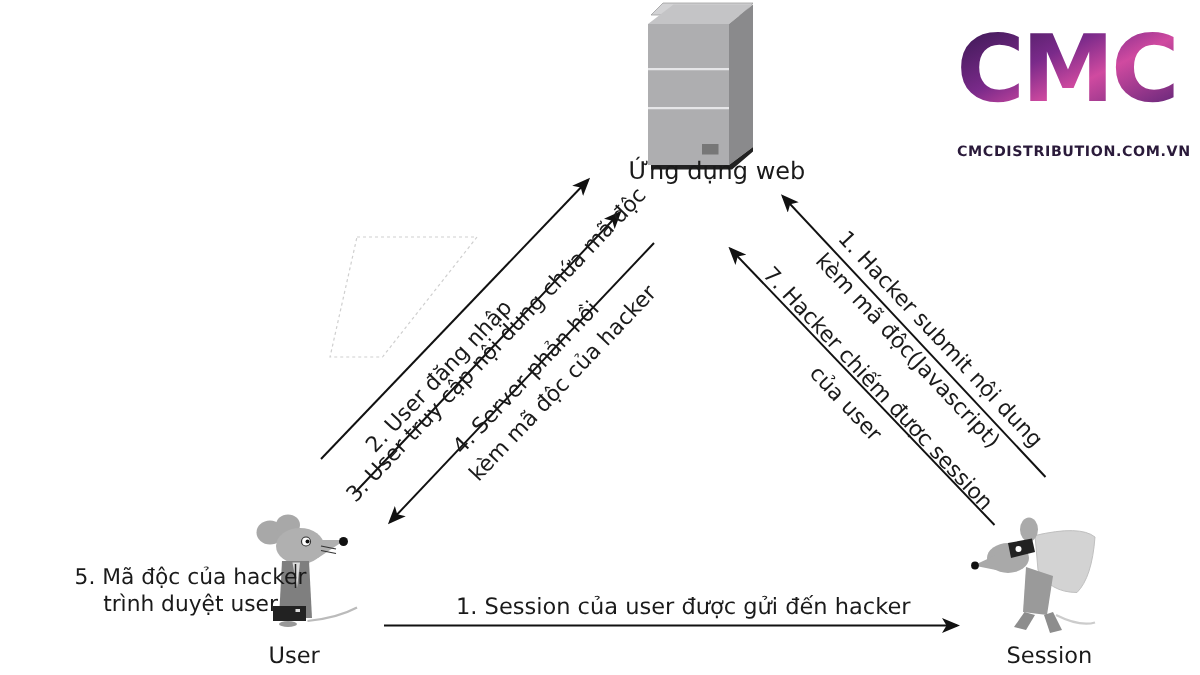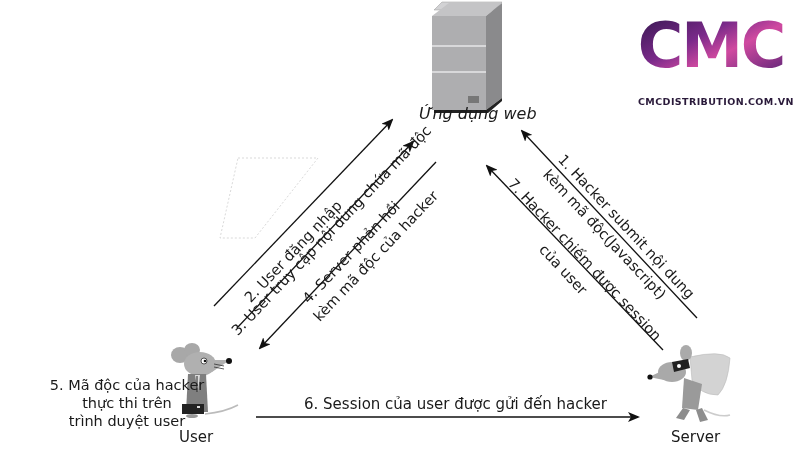--- a/index.html
+++ b/index.html
@@ -100,38 +100,37 @@
     <path d="M704,410 Q720,418 730,415" fill="none" stroke="#ccc" stroke-width="1.5"></path>
   </g>
 
   <g>
     <text x="711" y="67" text-anchor="middle" font-family="DejaVu Sans, sans-serif" font-weight="bold" font-size="62" fill="url(#cmcGrad)" letter-spacing="-2">CMC</text>
   </g>
 </svg>
 
 <div class="logo-sub">CMCDISTRIBUTION.COM.VN</div>
 
-<div class="lbl" style="left:419px; top:106px; font-size:16px;font-style:italic;">Ứng dụng web</div>
+<div class="lbl" style="left:419px; top:106px; font-size:16px;">Ứng dụng web</div>
 
 <div class="rot" style="left:242px; top:295px; transform: rotate(-46.5deg);">2. User đăng nhập</div>
 
 <div class="rot" style="left:229px; top:328px; transform: rotate(-46.5deg);">3. User truy cập nội dung chứa mã độc</div>
 
 <div class="rot" style="left:300px; top:296px; transform: rotate(-46.5deg);">4. Server phản hồi</div>
 <div class="rot" style="left:311px; top:314px; transform: rotate(-46.5deg);">kèm mã độc của hacker</div>
 
 <div class="rot" style="left:566px; top:152px; transform: rotate(46.8deg);">1. Hacker submit nội dung</div>
 <div class="rot" style="left:551px; top:167px; transform: rotate(46.8deg);">kèm mã độc(Javascript)</div>
 
 <div class="rot" style="left:516px; top:176px; transform: rotate(46.8deg);">7. Hacker chiếm được session</div>
 <div class="rot" style="left:547px; top:242px; transform: rotate(46.8deg);">của user</div>
 
 <div class="abs center" style="left:14px; top:376px; width:170px; font-size:14.5px; line-height:18px;margin-left:28px;">
   <div>5. Mã độc của hacker</div>
-  <div>thực thi trên</div>
   <div>trình duyệt user</div>
 </div>
 
-<div class="lbl" style="left:304px; top:397px; font-size:15px;">6. Session của user được gửi đến hacker</div>
+<div class="lbl" style="left:304px; top:397px; font-size:15px;">1. Session của user được gửi đến hacker</div>
 
 <div class="lbl" style="left:179px; top:430px; font-size:15px;text-align:center;">User</div>
 
-<div class="lbl" style="left:671px; top:430px; font-size:15px;">Server</div>
+<div class="lbl" style="left:671px; top:430px; font-size:15px;">Session</div>
 
 </body></html>

